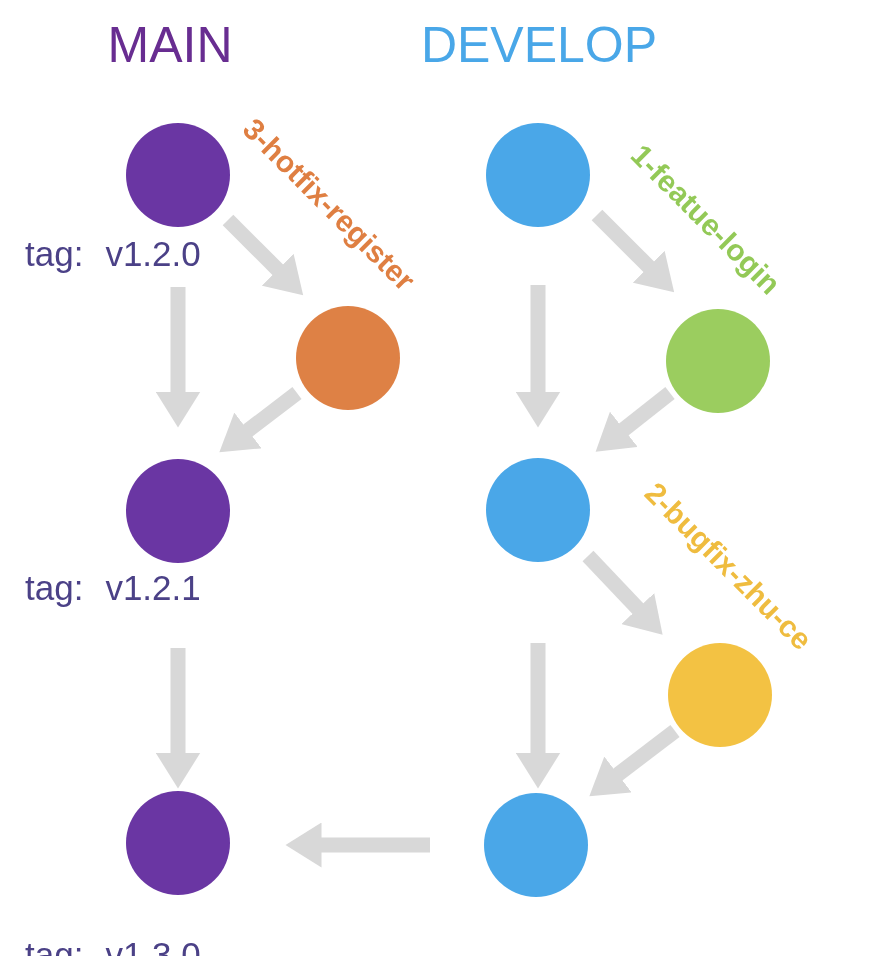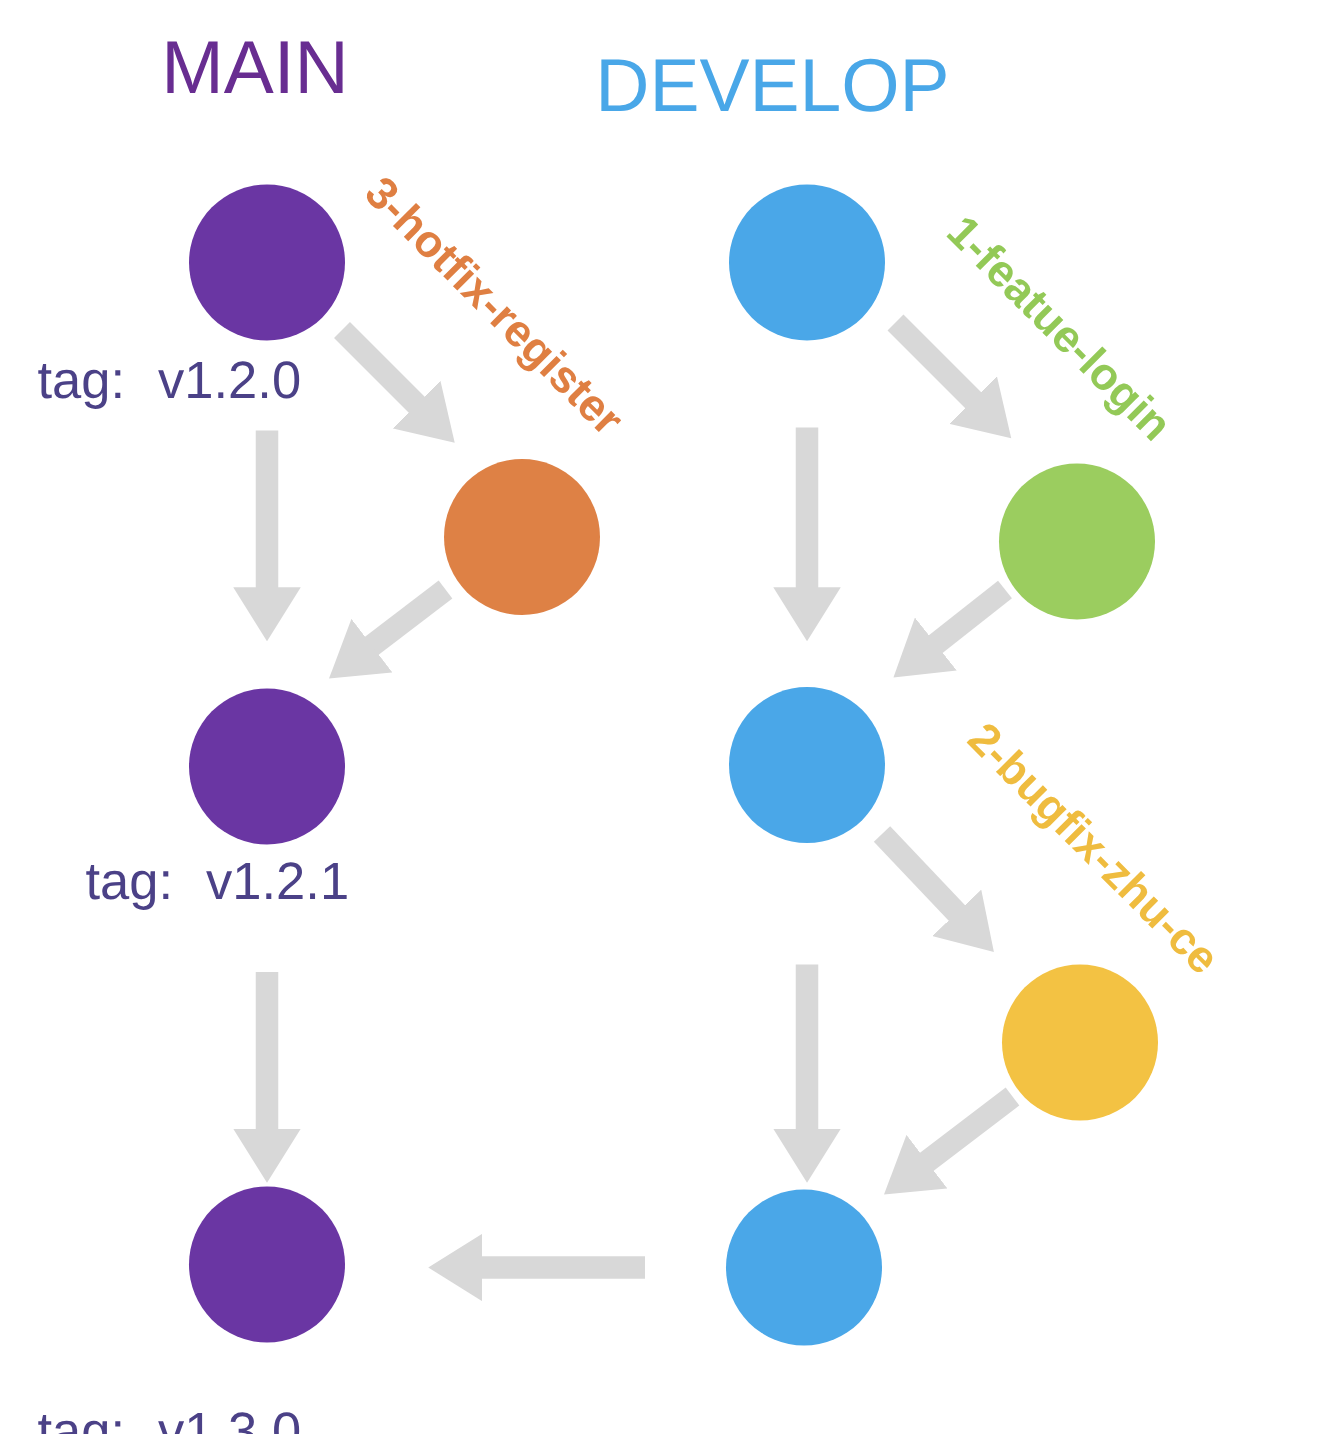--- a/index.html
+++ b/index.html
@@ -18,21 +18,21 @@
   .branch-title {
     position: absolute;
     top: 16px;
     transform: translateX(-50%);
     font-size: 50px;
     font-weight: normal;
     letter-spacing: 0px;
     white-space: nowrap;
   }
   .main-title    { left: 170px; color: var(--header-main, #682D91); }
-  .develop-title { left: 515px; color: var(--header-develop, #49A7E8); margin-top: 12px; }
+  .develop-title { left: 539px; color: var(--header-develop, #49A7E8); }
 
   .arrows {
     position: absolute;
     left: 0; top: 0;
     width: 890px;
     height: 956px;
     pointer-events: none;
   }
   .arrows line {
     stroke: var(--arrow, #D8D8D8);
@@ -67,21 +67,21 @@
   .tag {
     position: absolute;
     left: 25px;
     font-size: 35px;
     font-weight: normal;
     color: var(--tag-text, #4B4187);
     white-space: nowrap;
   }
   .tag .tag-value { margin-left: 22px; }
   .tag-1 { top: 234px; }
-  .tag-2 { top: 568px; margin-left: 32px; }
+  .tag-2 { top: 568px; }
   .tag-3 { top: 900px; margin-top: 35px; }
 </style>
 </head>
 <body>
 
 <div class="canvas">
 
   <div class="branch-title main-title">MAIN</div>
   <div class="branch-title develop-title">DEVELOP</div>
 

